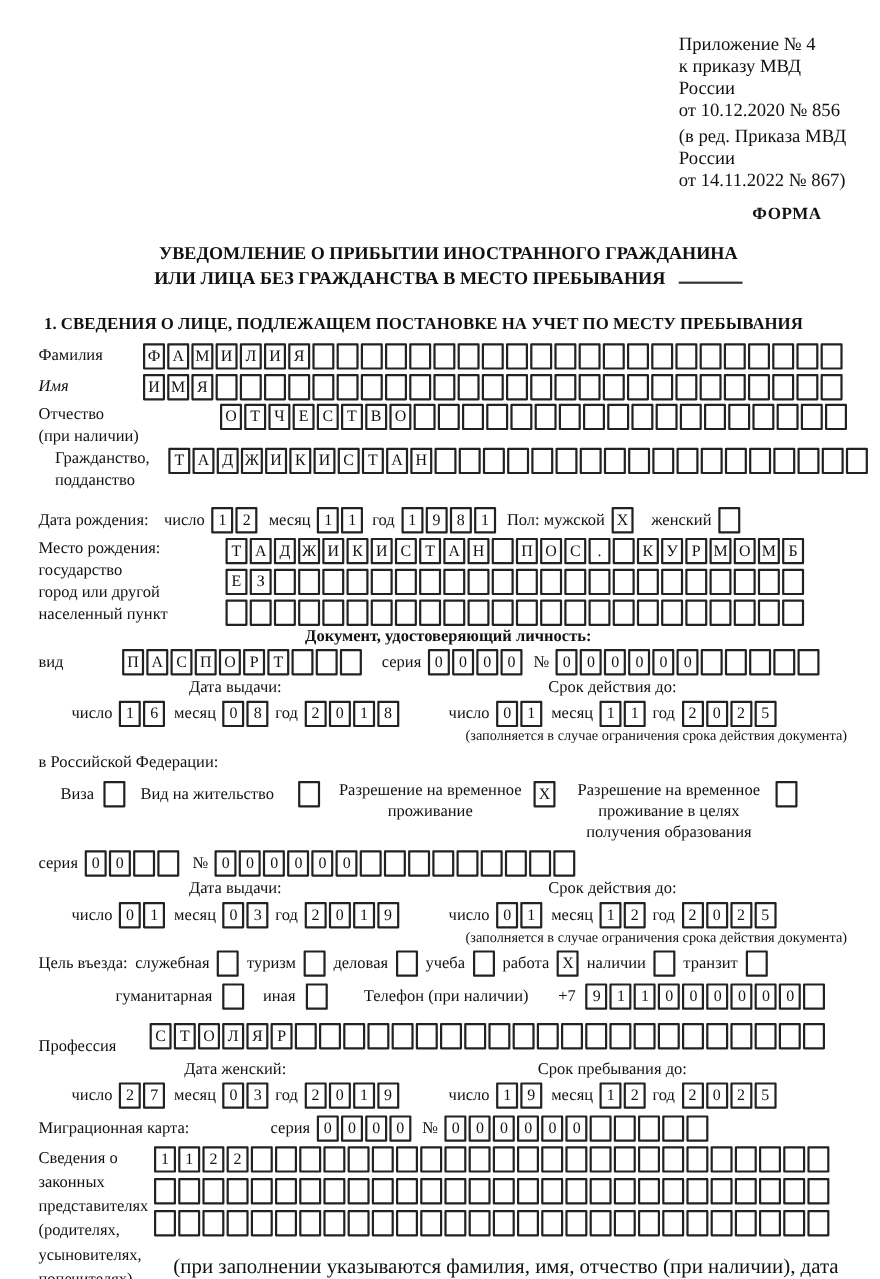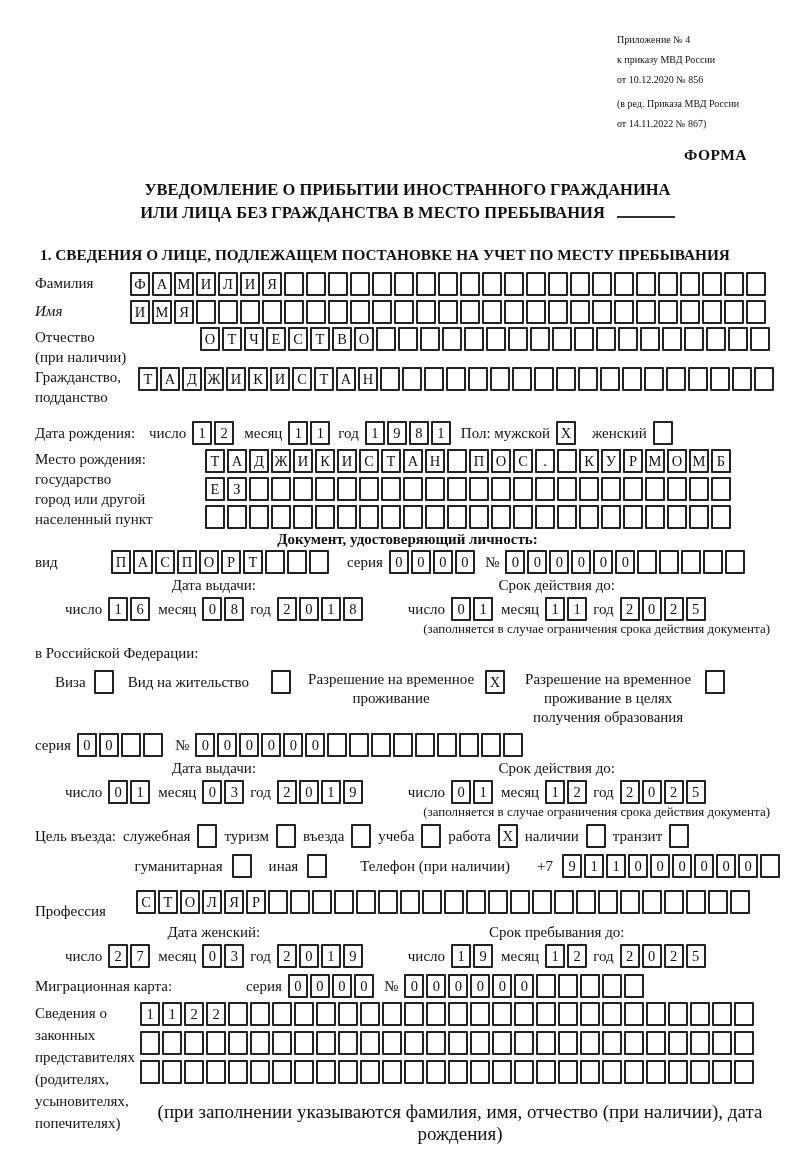--- a/index.html
+++ b/index.html
@@ -4,21 +4,21 @@
 <style>
   * { margin:0; padding:0; box-sizing:border-box; }
   html,body { background:#ffffff; }
   body {
     width:800px; height:1163px; overflow:hidden;
     font-family:"Liberation Serif", serif;
     font-size:15px; color:#111;
     padding:30px 20px 0 35px;
   }
   
-  .hdr { margin-left:582px; font-size:10px; line-height:20px; }
+  .hdr { margin-left:582px; font-size:17px; line-height:20px; }
   .hdr .gap { margin-top:4px; }
   .forma { text-align:right; padding-right:33px; font-weight:bold; font-size:15.5px; margin-top:12px; letter-spacing:.5px; }
   .title { text-align:center; font-weight:bold; font-size:16.5px; line-height:23px; margin-top:14px; }
   .blank-line { display:inline-block; width:58px; border-bottom:2px solid #333; height:13px; margin-left:12px; }
   .sec { font-weight:bold; font-size:15.3px; margin-top:22px; padding-left:5px; }
 
   
   .cells { display:flex; gap:2px; flex:none; }
   .cell {
     flex:none; width:20px; height:24px;
@@ -163,21 +163,21 @@
       <span class="cell"></span>
       <span class="cell"></span>
       <span class="cell"></span>
       <span class="cell"></span>
       <span class="cell"></span>
       <span class="cell"></span>
       <span class="cell"></span>
     </div>
 </div>
 
-<div class="frow" style="margin-top:0;">
+<div class="frow" style="margin-top:0;margin-left:15px;">
   <div class="flabel two" style="width:103px;">
     <div>Гражданство,</div>
     <div>подданство</div>
   </div>
   <div class="cells">
       <span class="cell">Т</span>
       <span class="cell">А</span>
       <span class="cell">Д</span>
       <span class="cell">Ж</span>
       <span class="cell">И</span>
@@ -507,33 +507,33 @@
   </div>
 </div>
 <div class="note">(заполняется в случае ограничения срока действия документа)</div>
 
 <div class="purpose-row" style="margin-top:4px; gap:7px;">
   <span>Цель въезда:</span>
   <span>служебная</span>
   <span class="cell"></span>
   <span>туризм</span>
   <span class="cell"></span>
-  <span>въезда</span>
+  <span>деловая</span>
   <span class="cell"></span>
   <span>учеба</span>
   <span class="cell"></span>
   <span>работа</span>
   <span class="cell">X</span>
   <span>наличии</span>
   <span class="cell"></span>
   <span>транзит</span>
   <span class="cell"></span>
 </div>
 
-<div class="purpose-row" style="margin-top:6px; gap:9px; padding-left:70px;justify-content:flex-end;">
+<div class="purpose-row" style="margin-top:6px; gap:9px; padding-left:70px;">
   <span>гуманитарная</span>
   <span class="cell"></span>
   <span style="margin-left:8px;">иная</span>
   <span class="cell"></span>
   <span style="margin-left:24px;">Телефон (при наличии)</span>
   <span style="margin-left:18px;">+7</span>
   <div class="cells">
       <span class="cell">9</span>
       <span class="cell">1</span>
       <span class="cell">1</span>

